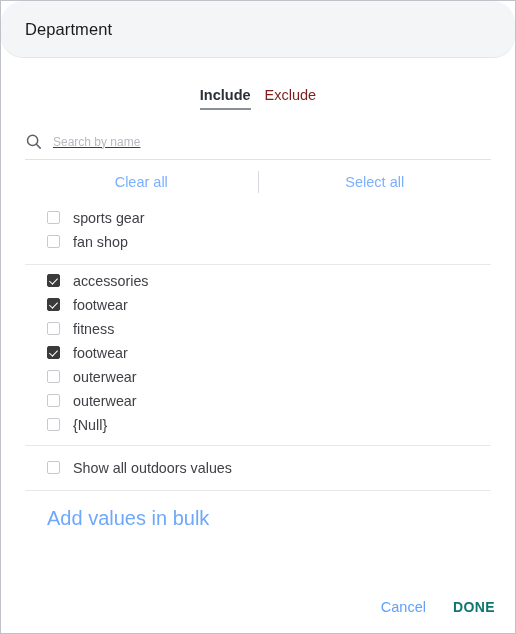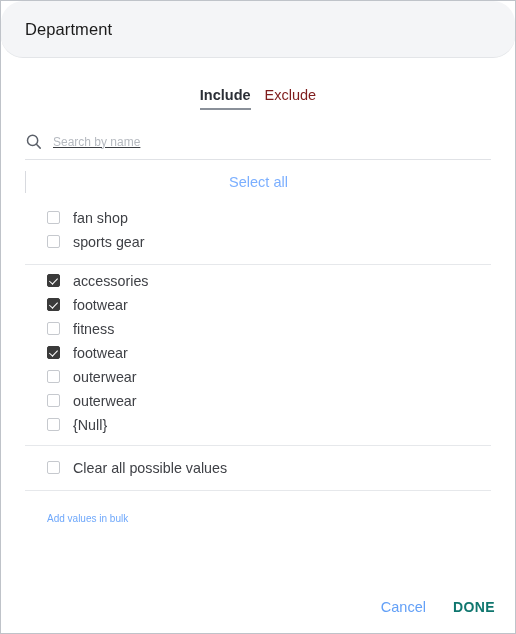--- a/index.html
+++ b/index.html
@@ -185,21 +185,21 @@
 
   
   .addbulk-wrap {
     margin: 0 24px;
     height: 55px;
     display: flex;
     align-items: center;
   }
   .addbulk {
     color: #6fa8fb;
-    font-size: 10px;
+    font-size: 20px;
     padding-left: 22px;
     cursor: pointer;
   }
 
   
   .footer {
     position: absolute;
     left: 0;
     right: 0;
     bottom: 0;
@@ -241,34 +241,37 @@
     <span class="search-icon">
       <svg width="18" height="18" viewBox="0 0 18 18">
         <circle cx="7.6" cy="7.4" r="5.1" fill="none" stroke="#5b6069" stroke-width="1.5"></circle>
         <line x1="11.4" y1="11.3" x2="15.2" y2="15.1" stroke="#5b6069" stroke-width="1.5" stroke-linecap="round"></line>
       </svg>
     </span>
     <input class="search-input" type="text" placeholder="Search by name" style="">
   </div>
 
   <div class="bulk-row">
+    <div class="bulk-half">
+      <span class="bulk-link">Clear all</span>
+    </div>
     <div class="bulk-divider"></div>
     <div class="bulk-half">
       <span class="bulk-link">Select all</span>
     </div>
   </div>
 
   <div class="list section-top">
     <div class="opt">
       <span class="cb"></span>
+      <span class="opt-label">sports gear</span>
+    </div>
+    <div class="opt">
+      <span class="cb"></span>
       <span class="opt-label">fan shop</span>
-    </div>
-    <div class="opt">
-      <span class="cb"></span>
-      <span class="opt-label">sports gear</span>
     </div>
   </div>
 
   <div class="hr"></div>
 
   <div class="list">
     <div class="opt">
       <span class="cb checked"></span>
       <span class="opt-label">accessories</span>
     </div>
@@ -295,21 +298,21 @@
     <div class="opt">
       <span class="cb"></span>
       <span class="opt-label">{Null}</span>
     </div>
   </div>
 
   <div class="hr"></div>
 
   <div class="showall-row">
     <span class="cb"></span>
-    <span class="opt-label">Clear all possible values</span>
+    <span class="opt-label">Show all outdoors values</span>
   </div>
 
   <div class="hr"></div>
 
   <div class="addbulk-wrap">
     <span class="addbulk">Add values in bulk</span>
   </div>
 
   <div class="footer">
     <span class="btn-cancel">Cancel</span>

